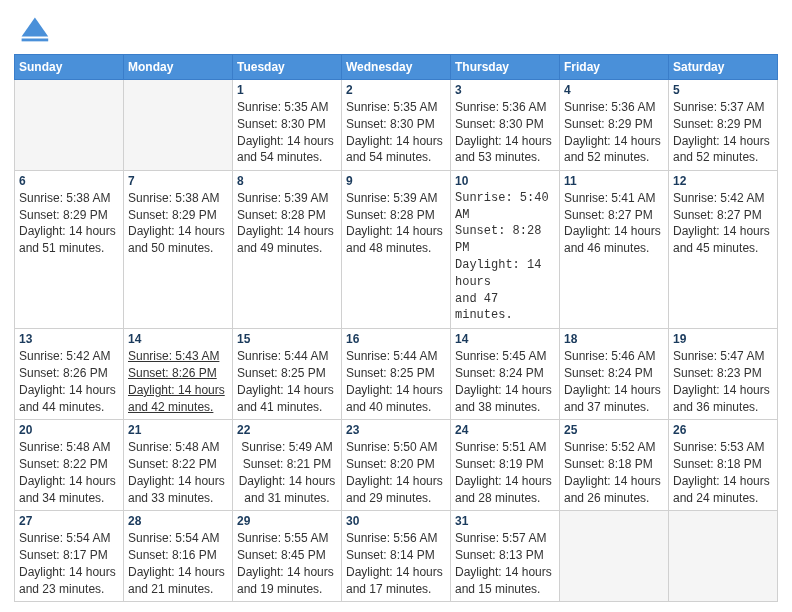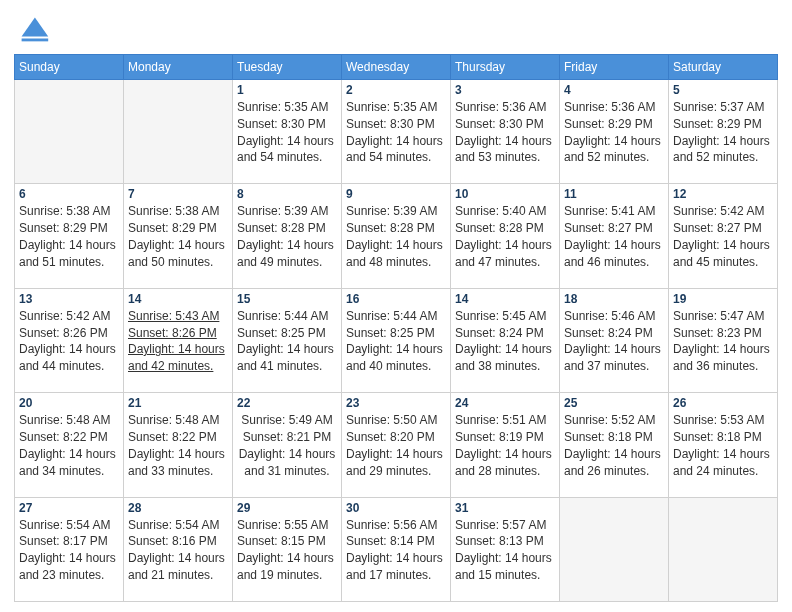--- a/index.html
+++ b/index.html
@@ -41,21 +41,21 @@
       flex: 1;
       border: 1px solid #ccc;
       border-collapse: collapse;
       width: 100%;
       table-layout: fixed;
     }
     .calendar th {
       background: #4a90d9;
       color: #fff;
       font-size: 12px;
-      font-weight: normal;
+      font-weight: bold;
       padding: 5px 4px;
       text-align: left;
       border: 1px solid #3a7dc9;
       margin-left: 28px;
     }
     .calendar td {
       border: 1px solid #d0d0d0;
       vertical-align: top;
       padding: 3px 4px;
       font-size: 10px;
@@ -200,21 +200,21 @@
           </td>
           <td>
             <span class="day-num">9</span>
             <div class="day-info" style="white-space: pre-line;">Sunrise: 5:39 AM
 Sunset: 8:28 PM
 Daylight: 14 hours
 and 48 minutes.</div>
           </td>
           <td>
             <span class="day-num">10</span>
-            <div class="day-info" style="white-space: pre-line;">Sunrise: 5:40 AM
+            <div class="day-info" style="white-space: pre-line; font-family: Liberation Mono, monospace;">Sunrise: 5:40 AM
 Sunset: 8:28 PM
 Daylight: 14 hours
 and 47 minutes.</div>
           </td>
           <td>
             <span class="day-num">11</span>
             <div class="day-info" style="white-space: pre-line;">Sunrise: 5:41 AM
 Sunset: 8:27 PM
 Daylight: 14 hours
 and 46 minutes.</div>
@@ -340,21 +340,21 @@
           <td>
             <span class="day-num">28</span>
             <div class="day-info" style="white-space: pre-line;">Sunrise: 5:54 AM
 Sunset: 8:16 PM
 Daylight: 14 hours
 and 21 minutes.</div>
           </td>
           <td>
             <span class="day-num">29</span>
             <div class="day-info" style="white-space: pre-line;">Sunrise: 5:55 AM
-Sunset: 8:15 PM
+Sunset: 8:45 PM
 Daylight: 14 hours
 and 19 minutes.</div>
           </td>
           <td>
             <span class="day-num">30</span>
             <div class="day-info" style="white-space: pre-line;">Sunrise: 5:56 AM
 Sunset: 8:14 PM
 Daylight: 14 hours
 and 17 minutes.</div>
           </td>

